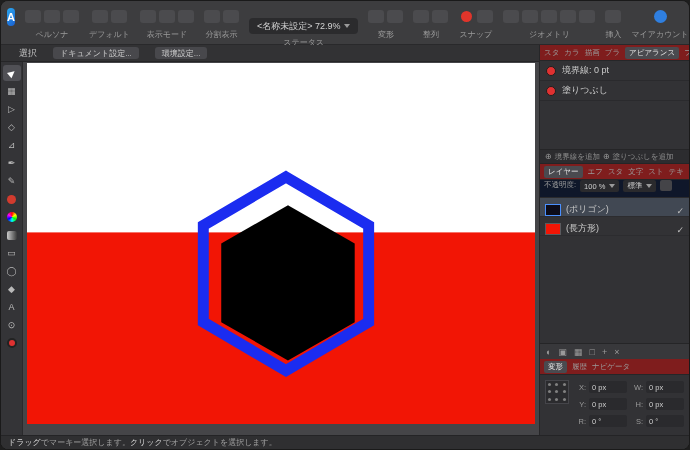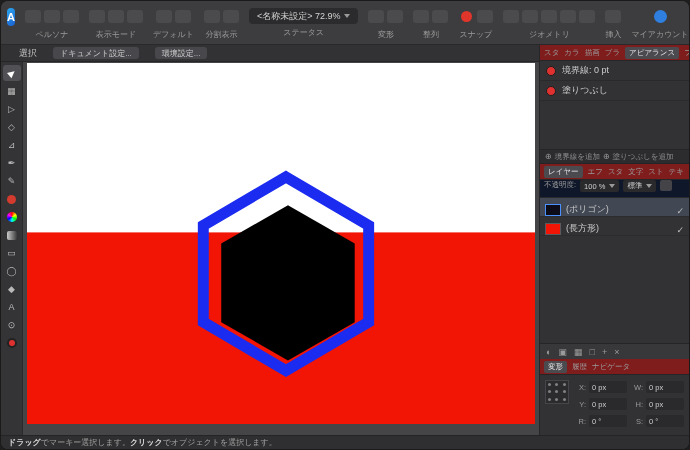--- a/index.html
+++ b/index.html
@@ -10,21 +10,21 @@
   .toolbar { position:absolute; top:0; left:0; right:0; height:44px; background:#3d3d3f; border-bottom:1px solid #29292b; display:flex; align-items:flex-start; padding:5px 6px 0 6px; gap:10px; }
   .app-icon { width:18px; height:18px; border-radius:4px; background:linear-gradient(135deg,#2aa8f0,#1a5fd0); color:#fff; font-size:11px; font-weight:bold; display:flex; align-items:center; justify-content:center; margin-top:2px; }
   .tb-group { display:flex; flex-direction:column; align-items:center; }
   .tb-icons { display:flex; gap:3px; height:20px; align-items:center; }
   .tb-icon { width:16px; height:13px; background:#4b4b4e; border-radius:3px; display:flex; align-items:center; justify-content:center; }
   .tb-icon.red { background:transparent; }
   .tb-icon.red i { display:block; width:11px; height:11px; border-radius:50%; background:#e0352b; }
   .tb-icon.blue { background:transparent; }
   .tb-icon.blue i { display:block; width:13px; height:13px; border-radius:50%; background:#2f7fe0; }
   .tb-label { font-size:8px; color:#9b9b9b; margin-top:3px; white-space:nowrap; }
-  .title-pill { height:16px; background:#2b2b2d; border-radius:4px; padding:0 8px; display:flex; align-items:center; color:#d2d2d2; font-size:9px; margin-top:2px; white-space:nowrap; }
+  .title-pill { height:16px; background:#2b2b2d; border-radius:4px; padding:0 8px; display:flex; align-items:center; color:#d2d2d2; font-size:9px; margin-top:12px; white-space:nowrap; }
   .caret { width:0; height:0; border-left:3px solid transparent; border-right:3px solid transparent; border-top:4px solid #9a9a9a; margin-left:4px; }
   .push { margin-left:auto; }
 
   
   .context-bar { position:absolute; top:44px; left:0; width:540px; height:17px; background:#323234; border-bottom:1px solid #252527; display:flex; align-items:center; gap:16px; padding:0 18px; }
   .mode-label { font-size:9px; color:#c4c4c4; }
   .ctx-btn { height:12px; background:#48484c; border-radius:3px; font-size:8px; color:#cfcfcf; display:flex; align-items:center; padding:0 7px; white-space:nowrap; }
 
   
   .toolstrip { position:absolute; top:61px; left:0; bottom:14px; width:22px; background:#343437; border-right:1px solid #2a2a2c; display:flex; flex-direction:column; align-items:center; padding-top:3px; gap:2px; }
@@ -68,21 +68,21 @@
 
   .transform-body { flex:0 0 60px; background:#323235; display:flex; gap:6px; padding:5px 5px; }
   .anchor { width:24px; height:24px; background:#2b2b2e; border:1px solid #45454a; display:grid; grid-template-columns:repeat(3,1fr); grid-template-rows:repeat(3,1fr); }
   .anchor i { width:3px; height:3px; background:#808080; border-radius:50%; place-self:center; }
   .tf-grid { flex:1; display:grid; grid-template-columns:11px 1fr 13px 1fr; grid-auto-rows:14px; column-gap:3px; row-gap:3px; align-items:center; }
   .tf-label { font-size:7.5px; color:#9a9a9a; text-align:right; }
   .tf-value { height:12px; background:#2a2a2d; border-radius:2px; font-size:7.5px; color:#cfcfcf; display:flex; align-items:center; padding:0 3px; white-space:nowrap; overflow:hidden; }
 
   
   .statusbar { position:absolute; left:0; right:0; bottom:0; height:14px; background:#2f2f31; border-top:1px solid #242426; display:flex; align-items:center; padding:0 7px; font-size:8px; color:#a2a2a2; white-space:nowrap; }
-  .statusbar .strong { color:#d9d9d9; font-weight:bold; }
+  .statusbar .strong { color:#d9d9d9; font-weight:normal; }
 </style>
 </head>
 <body>
 
 <div class="window">
 
   <div class="toolbar">
     <div class="app-icon">A</div>
 
     <div class="tb-group">
@@ -91,31 +91,31 @@
         <span class="tb-icon"></span>
         <span class="tb-icon"></span>
       </div>
       <div class="tb-label">ペルソナ</div>
     </div>
 
     <div class="tb-group">
       <div class="tb-icons">
         <span class="tb-icon"></span>
         <span class="tb-icon"></span>
+      </div>
+      <div class="tb-label">デフォルト</div>
+    </div>
+
+    <div class="tb-group">
+      <div class="tb-icons">
+        <span class="tb-icon"></span>
+        <span class="tb-icon"></span>
         <span class="tb-icon"></span>
       </div>
       <div class="tb-label">表示モード</div>
-    </div>
-
-    <div class="tb-group">
-      <div class="tb-icons">
-        <span class="tb-icon"></span>
-        <span class="tb-icon"></span>
-      </div>
-      <div class="tb-label">デフォルト</div>
     </div>
 
     <div class="tb-group">
       <div class="tb-icons">
         <span class="tb-icon"></span>
         <span class="tb-icon"></span>
       </div>
       <div class="tb-label">分割表示</div>
     </div>
 

